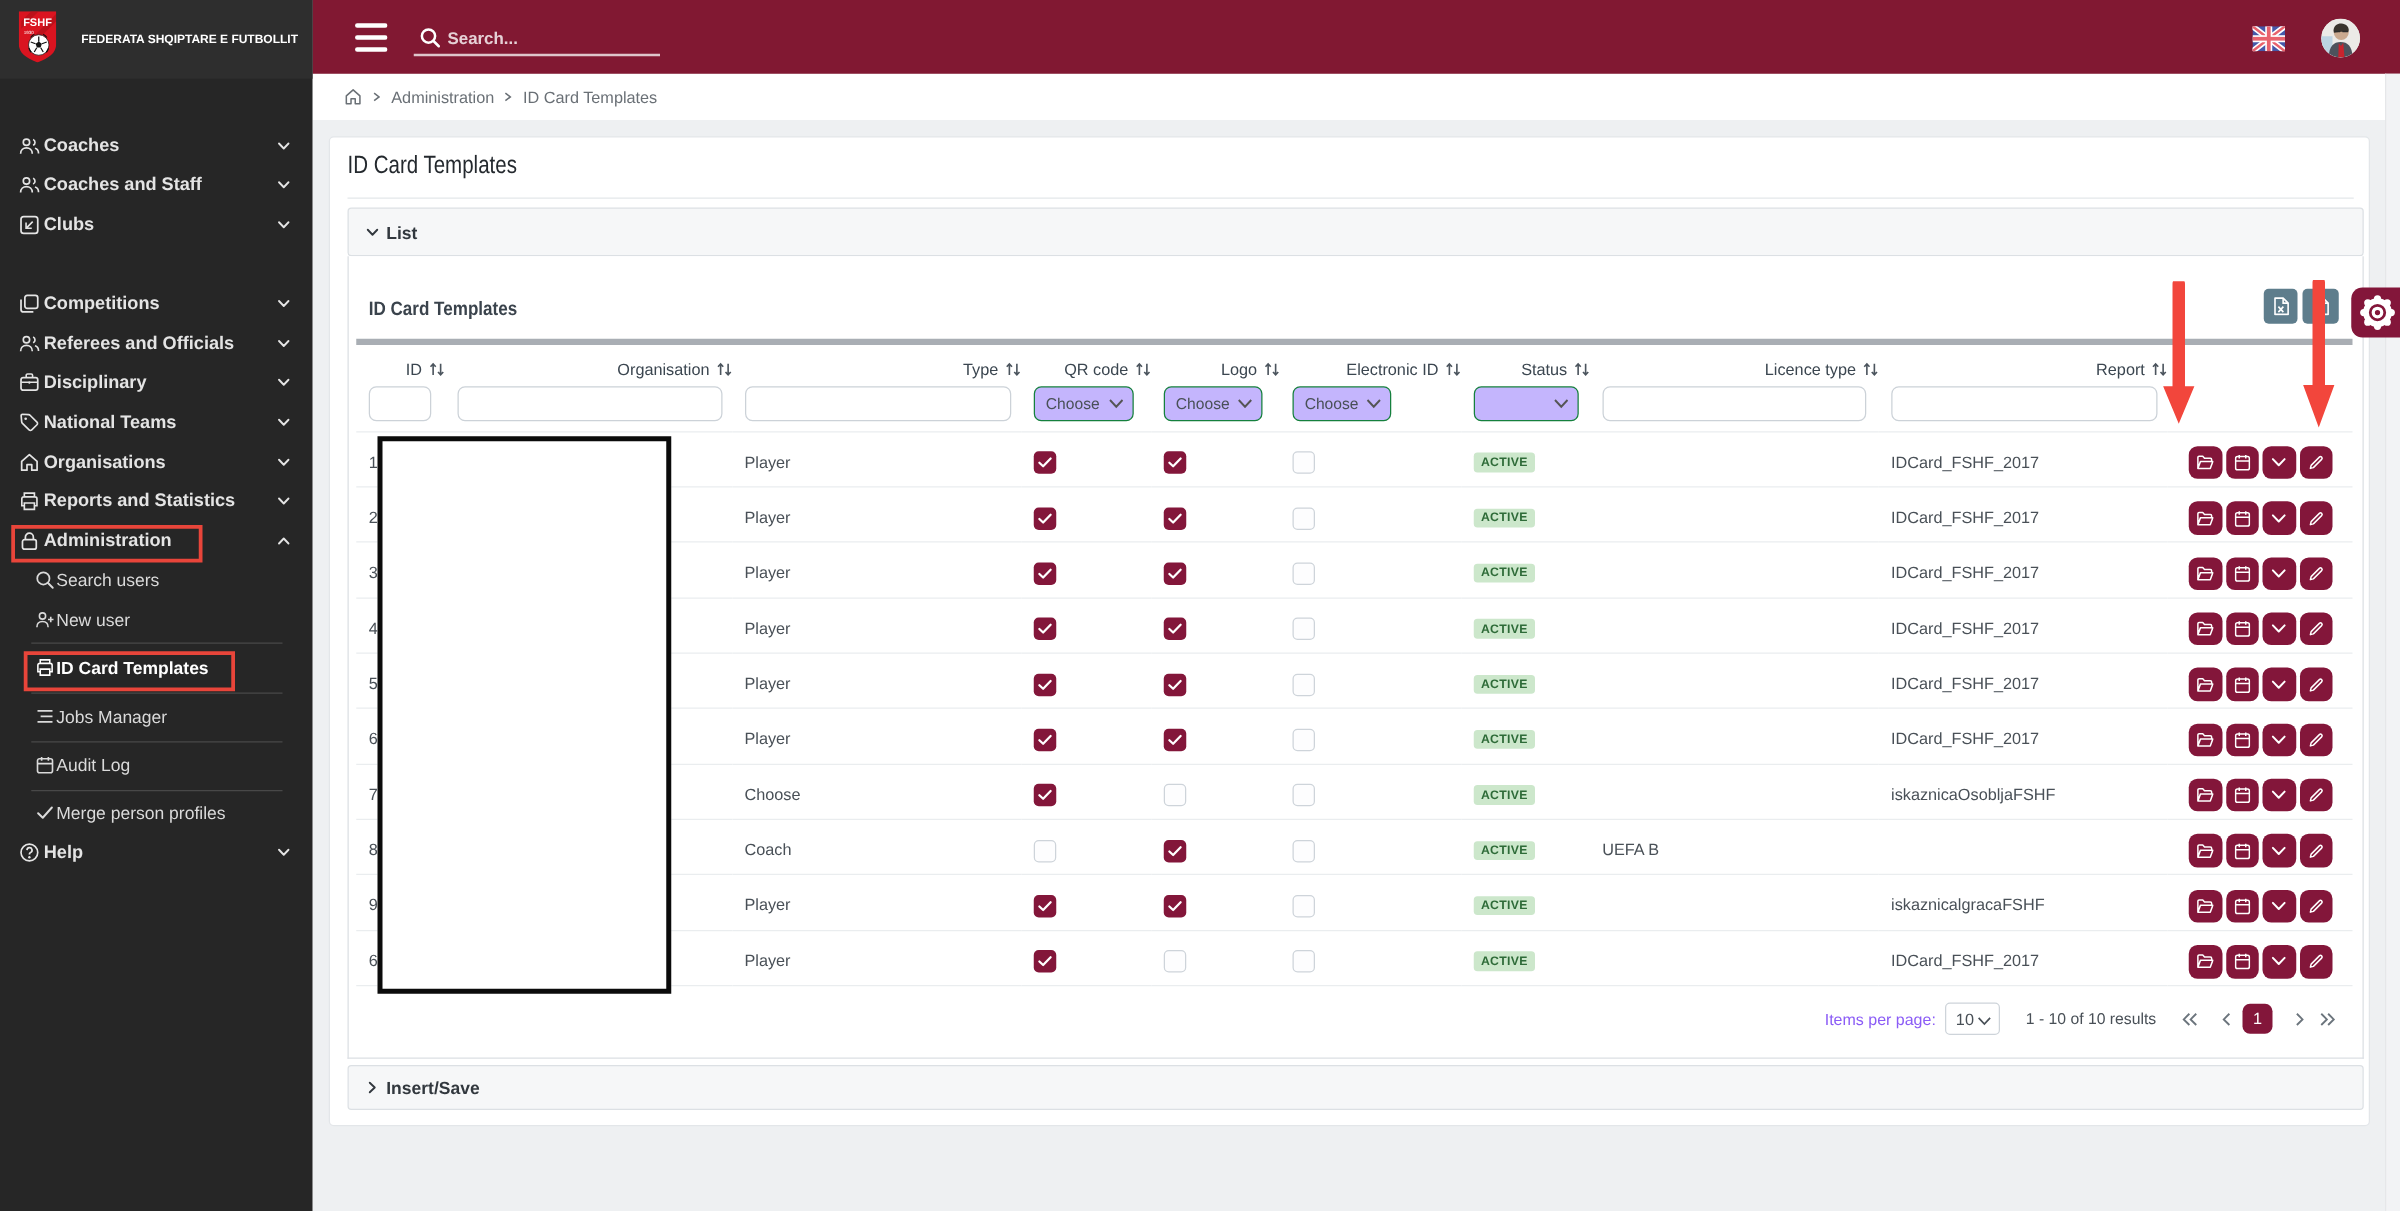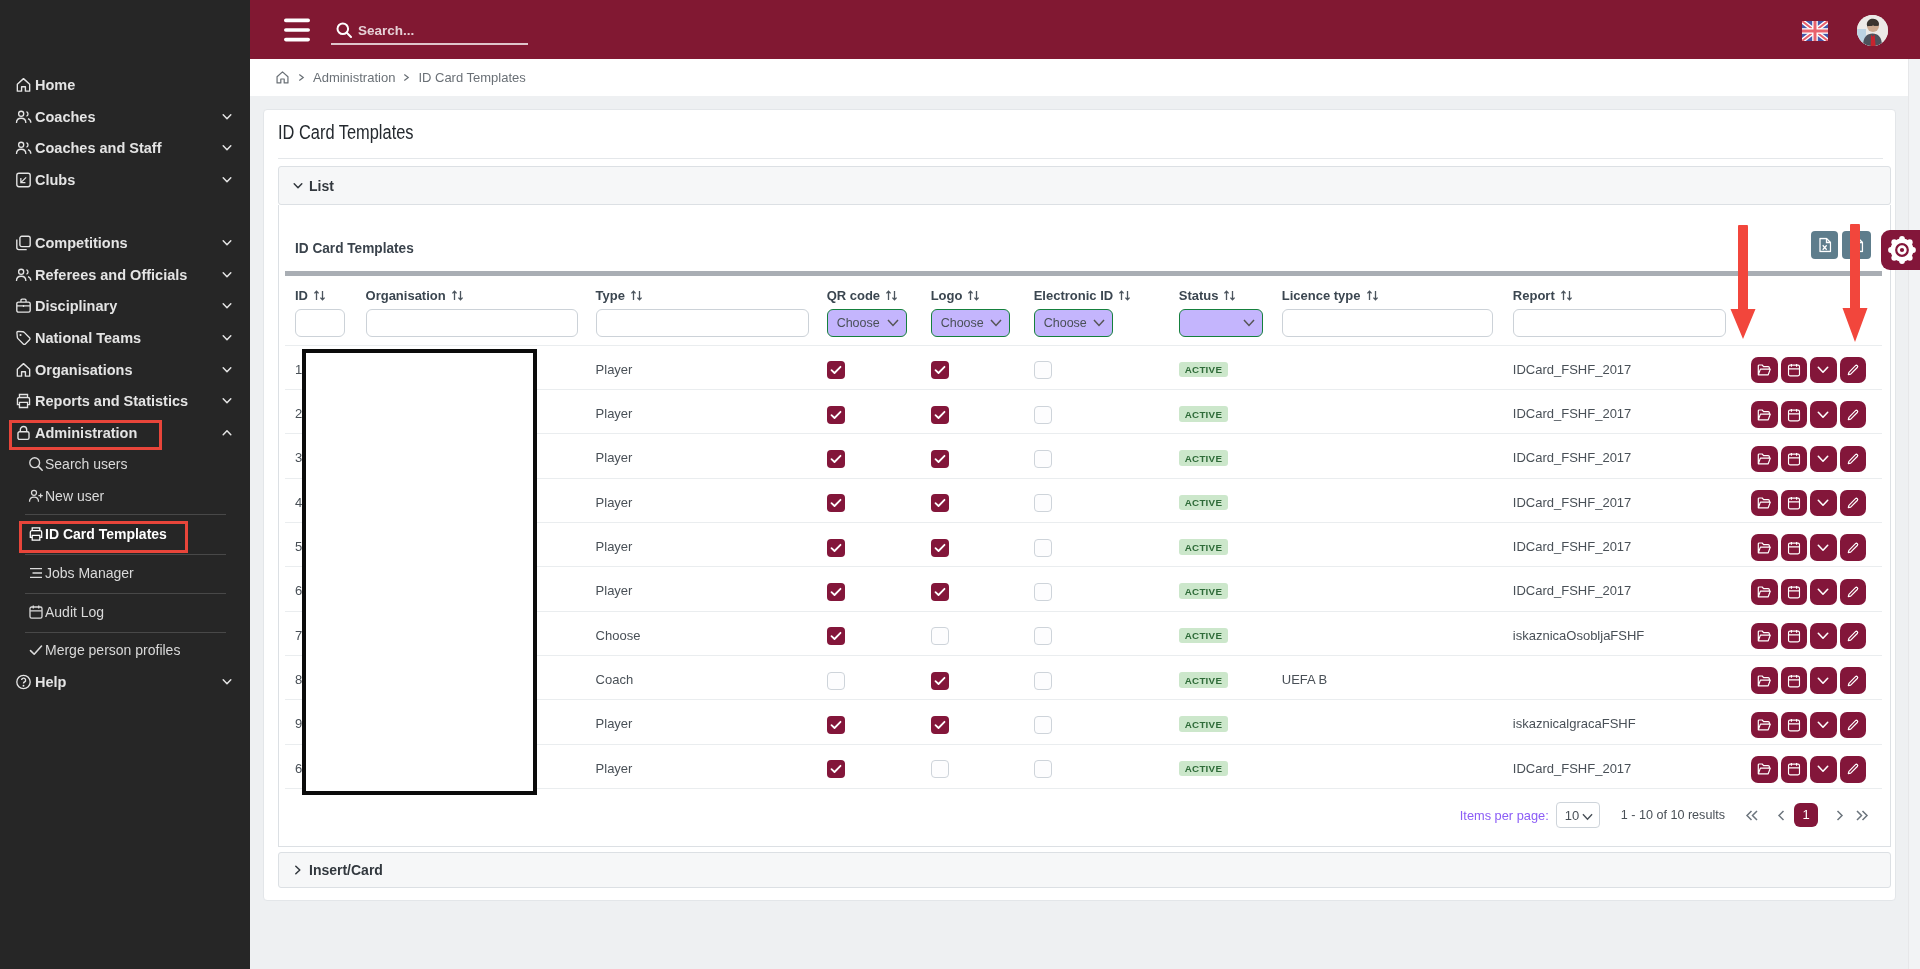--- a/index.html
+++ b/index.html
@@ -30,21 +30,21 @@
 #card { position:absolute; left:263px; top:109px; width:1633px; height:792px; background:#fff; border:1px solid #e3e6e9; border-radius:4px; z-index:2; }
 #card h1 { position:absolute; left:14px; top:11px; font-size:20px; font-weight:normal; color:#24292e; transform:scaleX(.82); transform-origin:left center; white-space:nowrap; }
 #card .hr1 { position:absolute; left:14px; top:48px; width:1605px; height:1px; background:#e4e7ea; }
 .panel-h { position:absolute; left:14px; width:1613px; height:39px; background:#f6f7f8; border:1px solid #dce0e4; border-radius:3px; }
 .panel-h .tx { position:absolute; left:30px; top:50%; transform:translateY(-50%); font-size:14px; font-weight:bold; color:#32383e; }
 .panel-h .ch { position:absolute; left:13px; top:50%; transform:translateY(-50%); width:12px; height:12px; }
 #listbody { position:absolute; left:14px; top:95px; width:1613px; height:642px; background:#fff; border:1px solid #dce0e4; border-top:none; }
 
 
 #tbl { position:absolute; left:285px; top:282px; width:1597px; z-index:3; border-collapse:collapse; table-layout:fixed; }
-#tbl th { text-align:left; font-size:13px; color:#3b4650; padding:0 0 0 10px; font-weight:bold; white-space:nowrap; vertical-align:middle; height:26px; }
+#tbl th { text-align:right; font-size:13px; color:#3b4650; padding:0 0 0 10px; font-weight:normal; white-space:nowrap; vertical-align:middle; height:26px; }
 #tbl td { font-size:13px; color:#495057; padding:0 0 0 10px; vertical-align:middle; white-space:nowrap; }
 #tbl tbody td { border-bottom:1px solid #eaedef; height:44.35px; padding-top:4px; }
 #tbl tr.filt td { height:37px; border-bottom:1px solid #eaedef; vertical-align:top; padding-top:1px; }
 .inp { height:28px; border:1px solid #ccd2d8; border-radius:6px; background:#fff; width:100%; }
 .sel { height:28px; border:1px solid #15803d; border-radius:6px; background:#c4b5fd; position:relative; font-size:12.5px; color:#495057; }
 .sel span { position:absolute; left:9px; top:50%; transform:translateY(-50%); }
 .sel svg { position:absolute; right:7px; top:50%; transform:translateY(-50%); }
 .cb { width:18px; height:18px; border-radius:4px; display:inline-block; vertical-align:middle; margin-top:2px; }
 .cb.on { background:#83163a; }
 .cb.off { background:#fdfdfe; border:1.5px solid #ced4da; }
@@ -181,26 +181,34 @@
     <span>Administration</span>
     <svg style="margin:0 8px" width="7" height="9" viewBox="0 0 8 9">
         <path d="M1.5 1 L6 4.5 L1.5 8" fill="none" stroke="#6a7076" stroke-width="1.4"></path>
       </svg>
     <span>ID Card Templates</span>
   </div>
 </div>
 <div id="scrollstrip"></div>
 
 <div id="sidebar">
-  <div class="mitem" style="top:69.2px">
-      <svg class="ic" viewBox="0 0 16 16">
-        <use href="#i-home"></use>
-      </svg>
-      <span class="tx">Home</span>
-    </div>
+  <div id="brand">
+    <svg class="abs" style="left:15px;top:9px" width="30" height="41" viewBox="0 0 30 41">
+      <path d="M0 0 H30 V26 C30 33.5 24 37.5 15 41 C6 37.5 0 33.5 0 26 Z" fill="#da1420"></path>
+      <path d="M2 14 L16 0 H10 L2 8 Z M8 24 L30 2 V8 L14 24 Z" fill="#a80f18" opacity=".6"></path>
+      <text x="15" y="11.5" font-size="8.8" font-weight="bold" fill="#fff" text-anchor="middle" font-family="Liberation Sans">FSHF</text>
+      <text x="8" y="18.5" font-size="3.6" fill="#fff" text-anchor="middle" font-family="Liberation Sans">1930</text>
+      <circle cx="16" cy="27" r="8.2" fill="#fff"></circle>
+      <circle cx="16" cy="27" r="8.2" fill="none" stroke="#1a1a1a" stroke-width=".6"></circle>
+      <path d="M16 24.2 l2.5 1.8 -1 3 h-3 l-1-3 Z" fill="#151515"></path>
+      <path d="M16 24.4 V20.2 M18.6 26 L22.4 24.6 M17.6 29.2 L19.6 32.6 M14.4 29.2 L12.4 32.6 M13.4 26 L9.6 24.6" stroke="#151515" stroke-width="1"></path>
+      <path d="M9.5 21 a8.2 8.2 0 0 1 3-2.6 M22.5 21 a8.2 8.2 0 0 0-3-2.6 M23.8 29.5 a8.2 8.2 0 0 1-1.8 3.4 M8.2 29.5 a8.2 8.2 0 0 0 1.8 3.4" stroke="#111" stroke-width="1" fill="none"></path>
+    </svg>
+    <div class="title">FEDERATA SHQIPTARE E FUTBOLLIT</div>
+  </div>
   <div class="mitem" style="top:100.8px">
       <svg class="ic" viewBox="0 0 16 16">
         <use href="#i-people"></use>
       </svg>
       <span class="tx">Coaches</span>
       <svg class="ch" viewBox="0 0 12 12">
         <use href="#i-chdn"></use>
       </svg>
     </div>
   <div class="mitem" style="top:132.4px">
@@ -343,21 +351,21 @@
       <svg class="ch" viewBox="0 0 12 12" color="#32383e">
         <use href="#i-chdn"></use>
       </svg>
       <span class="tx">List</span>
     </div>
   <div id="listbody"></div>
   <div class="panel-h" style="top:742px;height:36px;">
       <svg class="ch" viewBox="0 0 12 12" color="#32383e" style="transform:translateY(-50%) rotate(-90deg)">
         <use href="#i-chdn"></use>
       </svg>
-      <span class="tx">Insert/Card</span>
+      <span class="tx">Insert/Save</span>
     </div>
 </div>
 
 <div class="abs" style="left:295px;top:239px;font-size:15.5px;font-weight:600;color:#3a434c;z-index:3;transform:scaleX(.88);transform-origin:left center;white-space:nowrap">ID Card Templates</div>
 <div class="abs" style="left:1811px;top:231px;width:27px;height:28px;background:#5e7d8c;border-radius:4px;z-index:3">
   <svg style="position:absolute;left:50%;top:50%;transform:translate(-50%,-50%)" width="13" height="15" viewBox="0 0 13 15">
       <path d="M1.5 1 h6.5 L12 5 v9 H1.5 Z" fill="none" stroke="#fff" stroke-width="1.3" stroke-linejoin="round"></path>
       <path d="M8 1 v4 h4" fill="none" stroke="#fff" stroke-width="1.3"></path>
       <path d="M4.2 7.8 l4 4.4 M8.2 7.8 l-4 4.4" stroke="#fff" stroke-width="1.3"></path>
     </svg>

